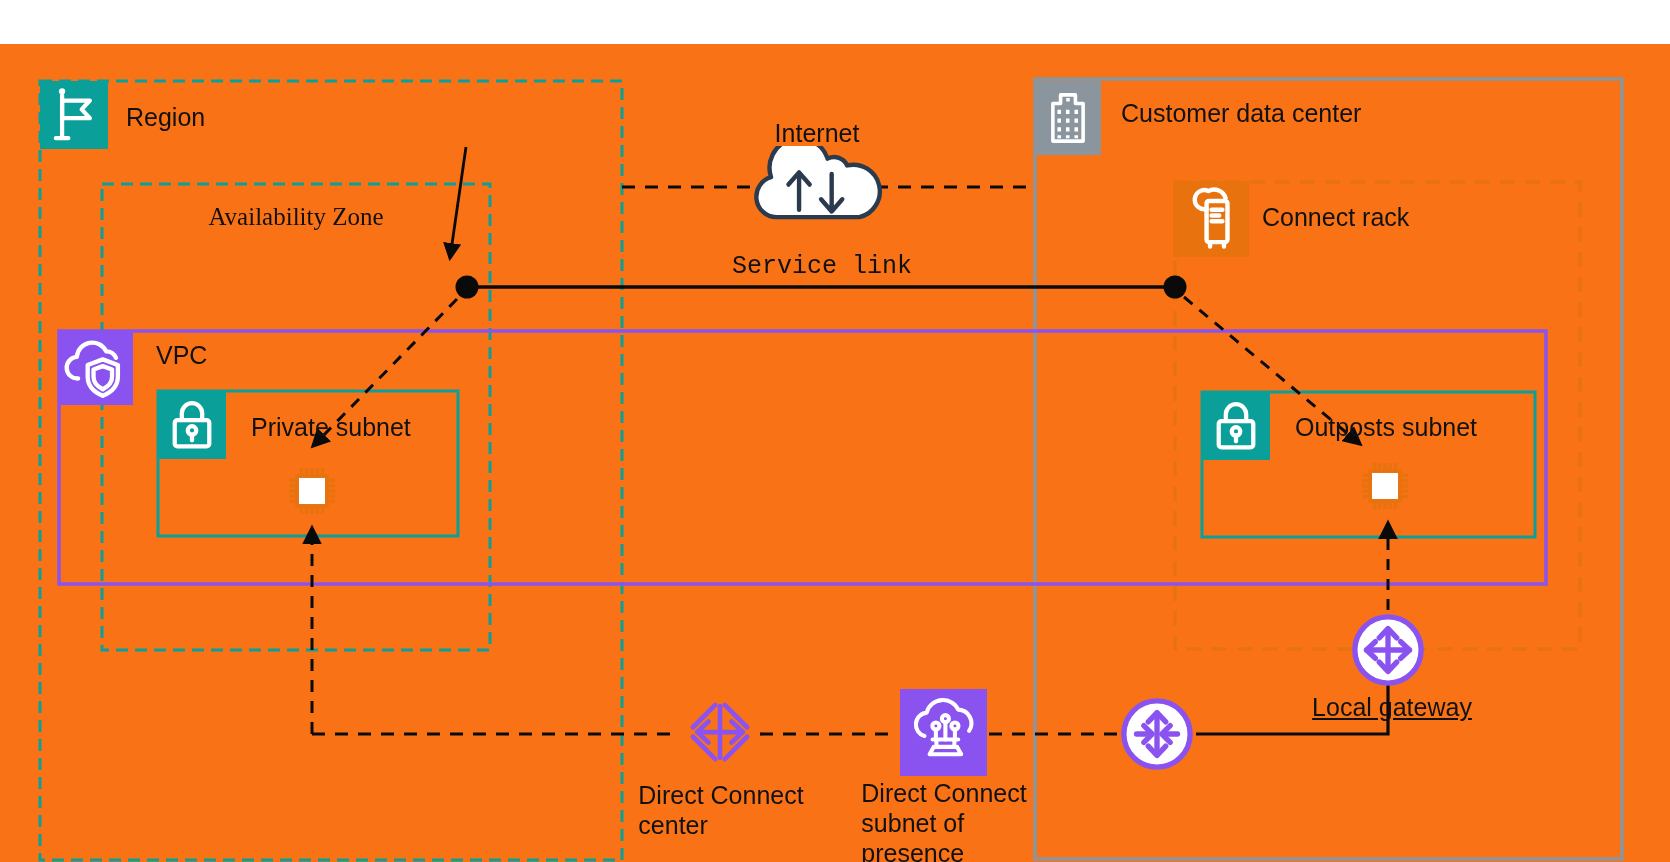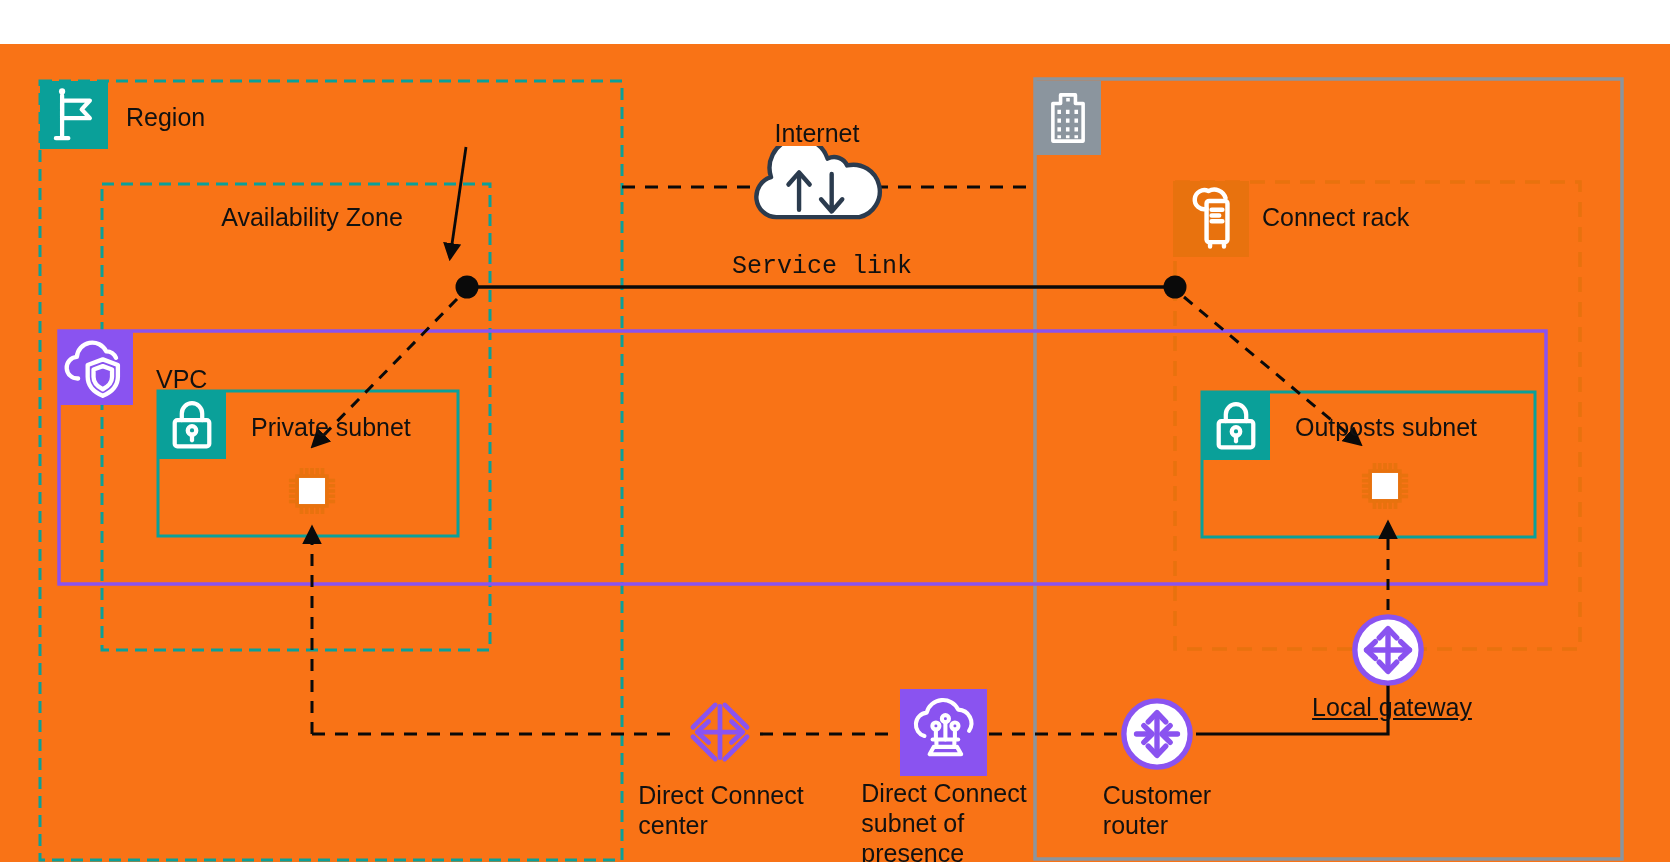--- a/index.html
+++ b/index.html
@@ -176,42 +176,39 @@
       <circle cx="16" cy="16" r="13.6" fill="#fff"></circle>
       <path d="M16 7.6 V24.4"></path>
       <path d="M12.4 11 L16 7.2 L19.6 11 M12.4 21 L16 24.8 L19.6 21"></path>
       <path d="M7.2 16 H24.8"></path>
       <path d="M10.8 12.6 L7.2 16 L10.8 19.4 M21.2 12.6 L24.8 16 L21.2 19.4"></path>
     </svg>
   </div>
 
   <div class="lbl" style="left:126px;top:58px;">Region</div>
 
-  <div class="lbl center" style="left:312px;top:158px;">Availability Zone</div>
+  <div class="lbl center" style="left:296px;top:158px;font-family:Liberation Serif, serif;">Availability Zone</div>
 
 
   <div class="lbl center" style="left:817px;top:74px;">Internet</div>
 
+  <div class="lbl" style="left:1121px;top:54px;">Customer data center</div>
 
   <div class="lbl" style="left:1262px;top:158px;">Connect rack</div>
 
   <div class="lbl center" style="left:822px;top:208px;font-family:Liberation Mono, monospace;">Service link</div>
 
-  <div class="lbl" style="left:156px;top:320px;">VPC</div>
+  <div class="lbl" style="left:156px;top:296px;">VPC</div>
 
   <div class="lbl" style="left:251px;top:368px;">Private subnet</div>
 
   <div class="lbl" style="left:1295px;top:368px;">Outposts subnet</div>
 
   <div class="lbl center" style="left:1392px;top:648px;text-decoration:underline;">Local gateway</div>
 
-  <div class="lbl center" style="left:1157px;top:736px;">
-    <span style="display:block">Customer</span>
-    <span style="display:block">router</span>
-  </div>
 
   <div class="lbl center" style="left:721px;top:736px;">
     <span style="display:block">Direct Connect</span>
     <span style="display:block">center</span>
   </div>
 
   <div class="lbl center" style="left:944px;top:734px;">
     <span style="display:block">Direct Connect</span>
     <span style="display:block">subnet of</span>
     <span style="display:block">presence</span>

